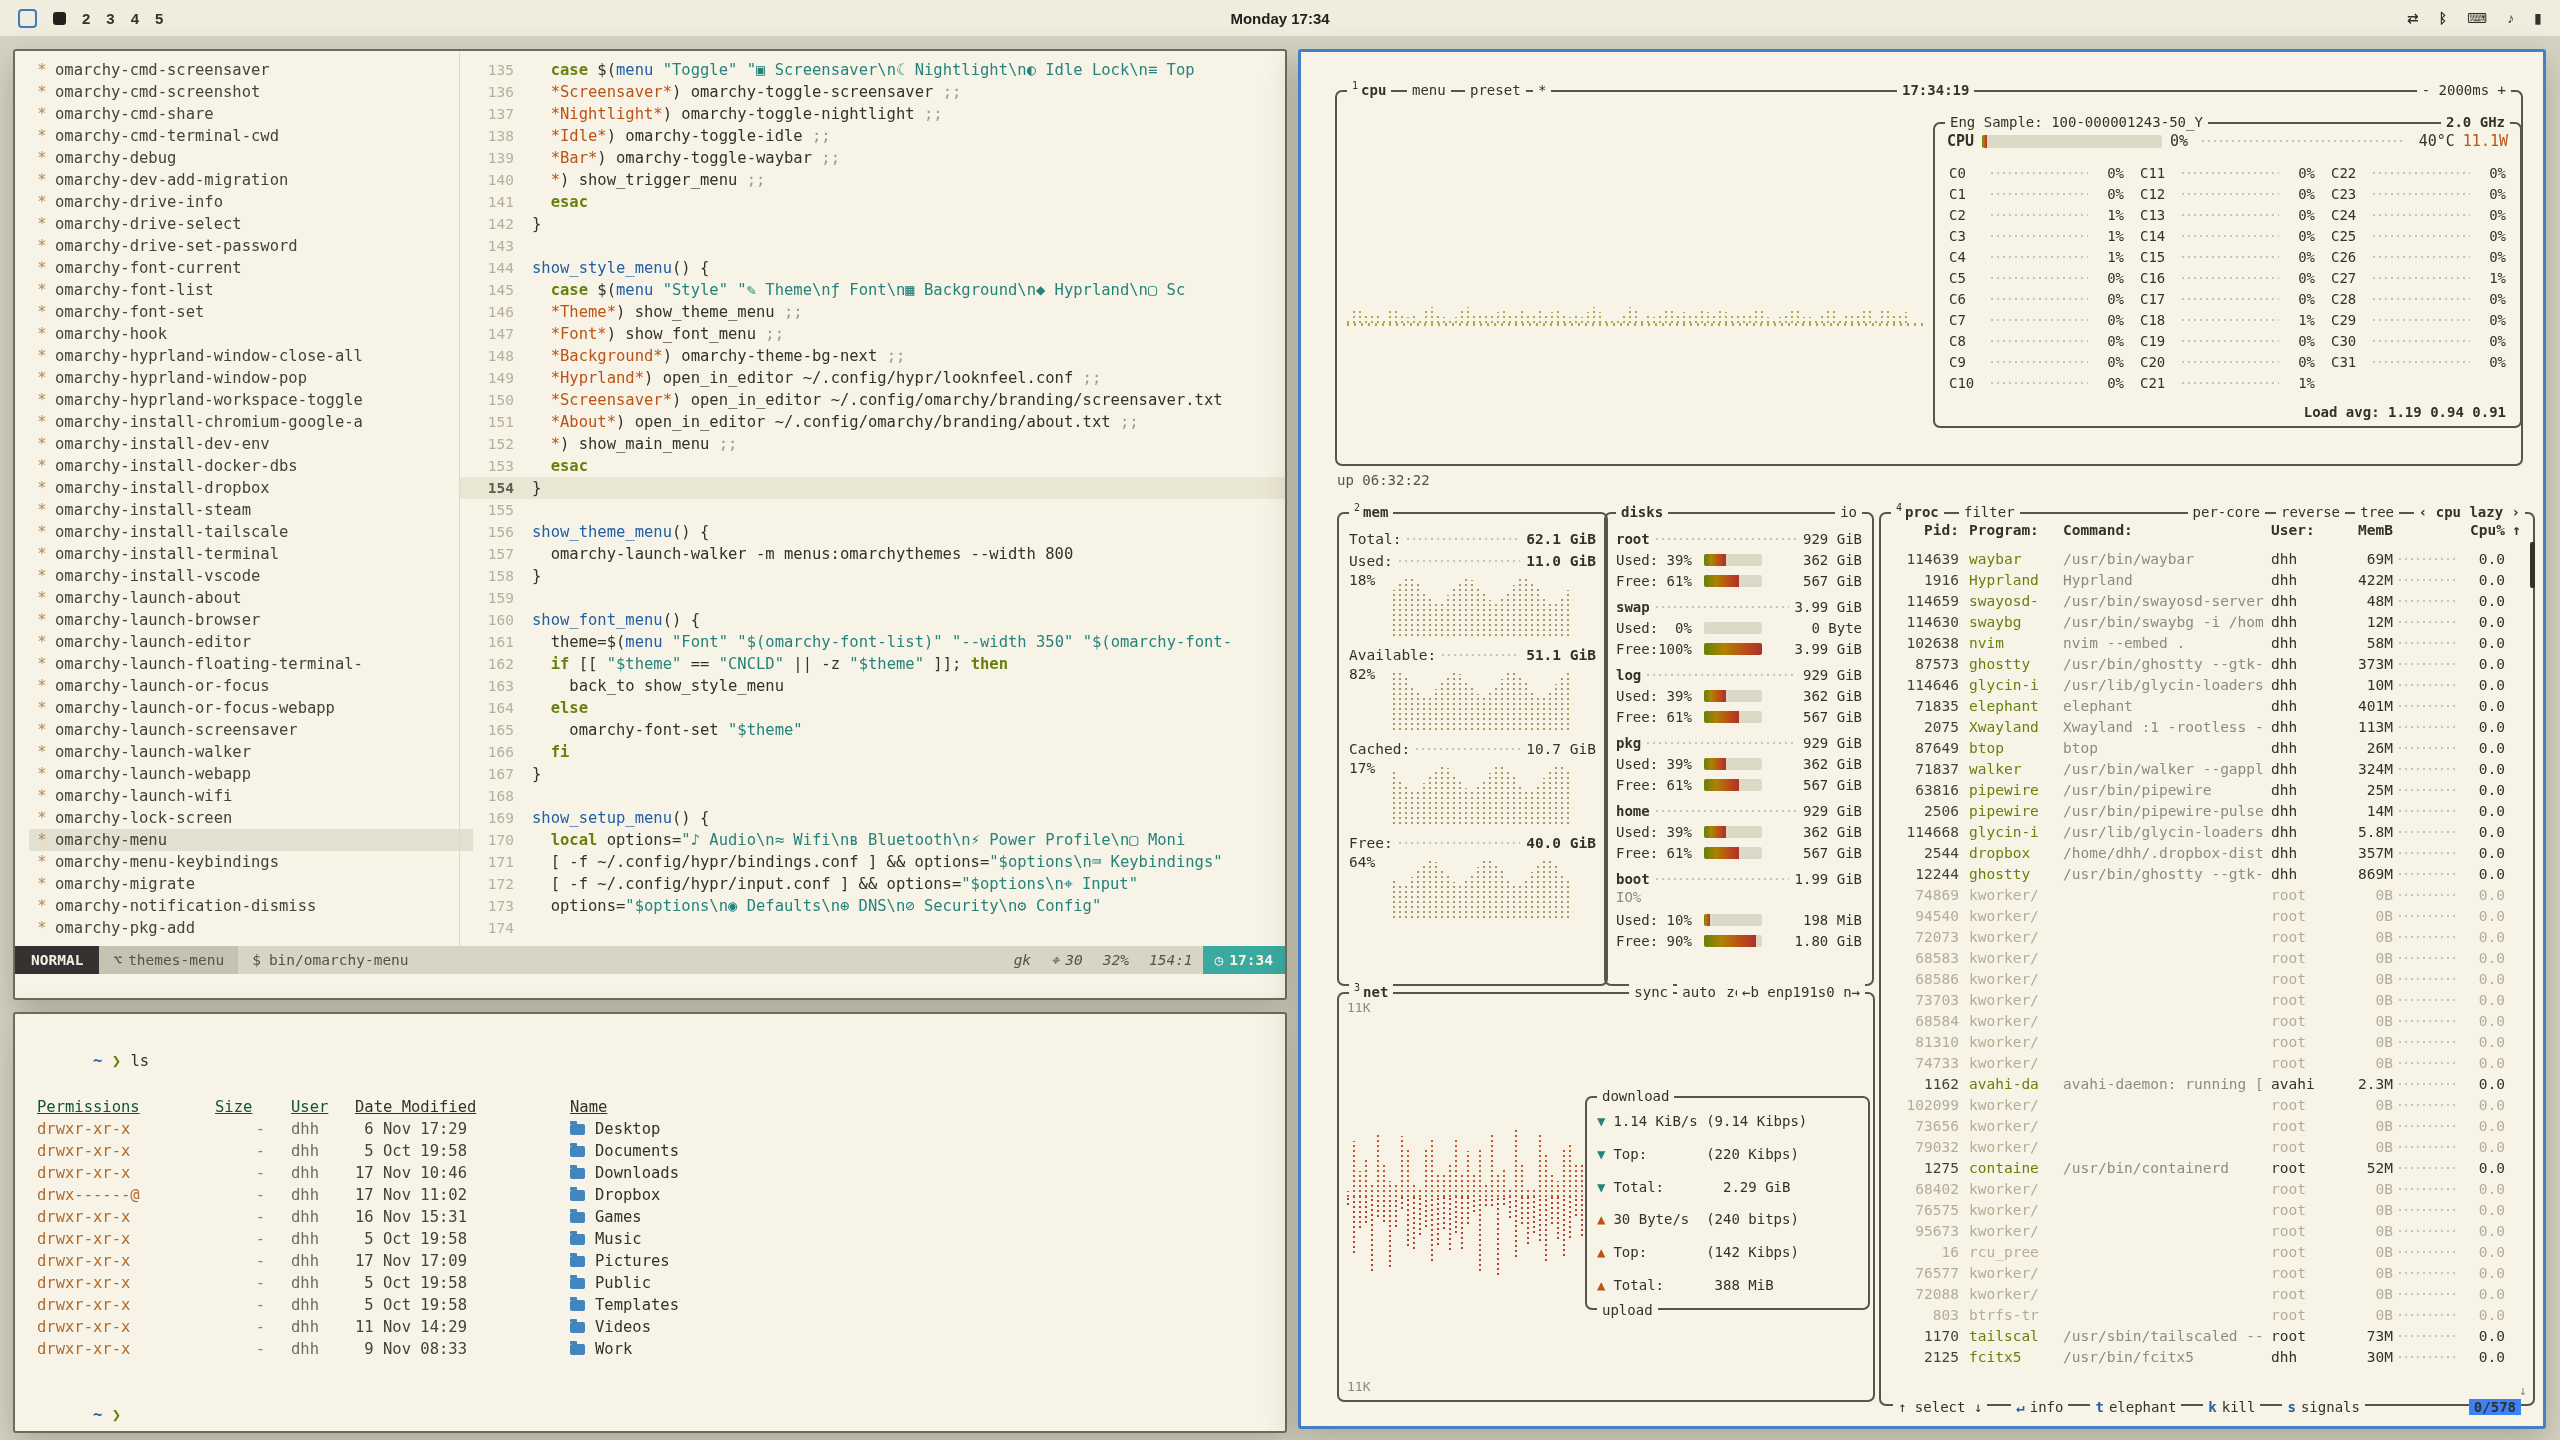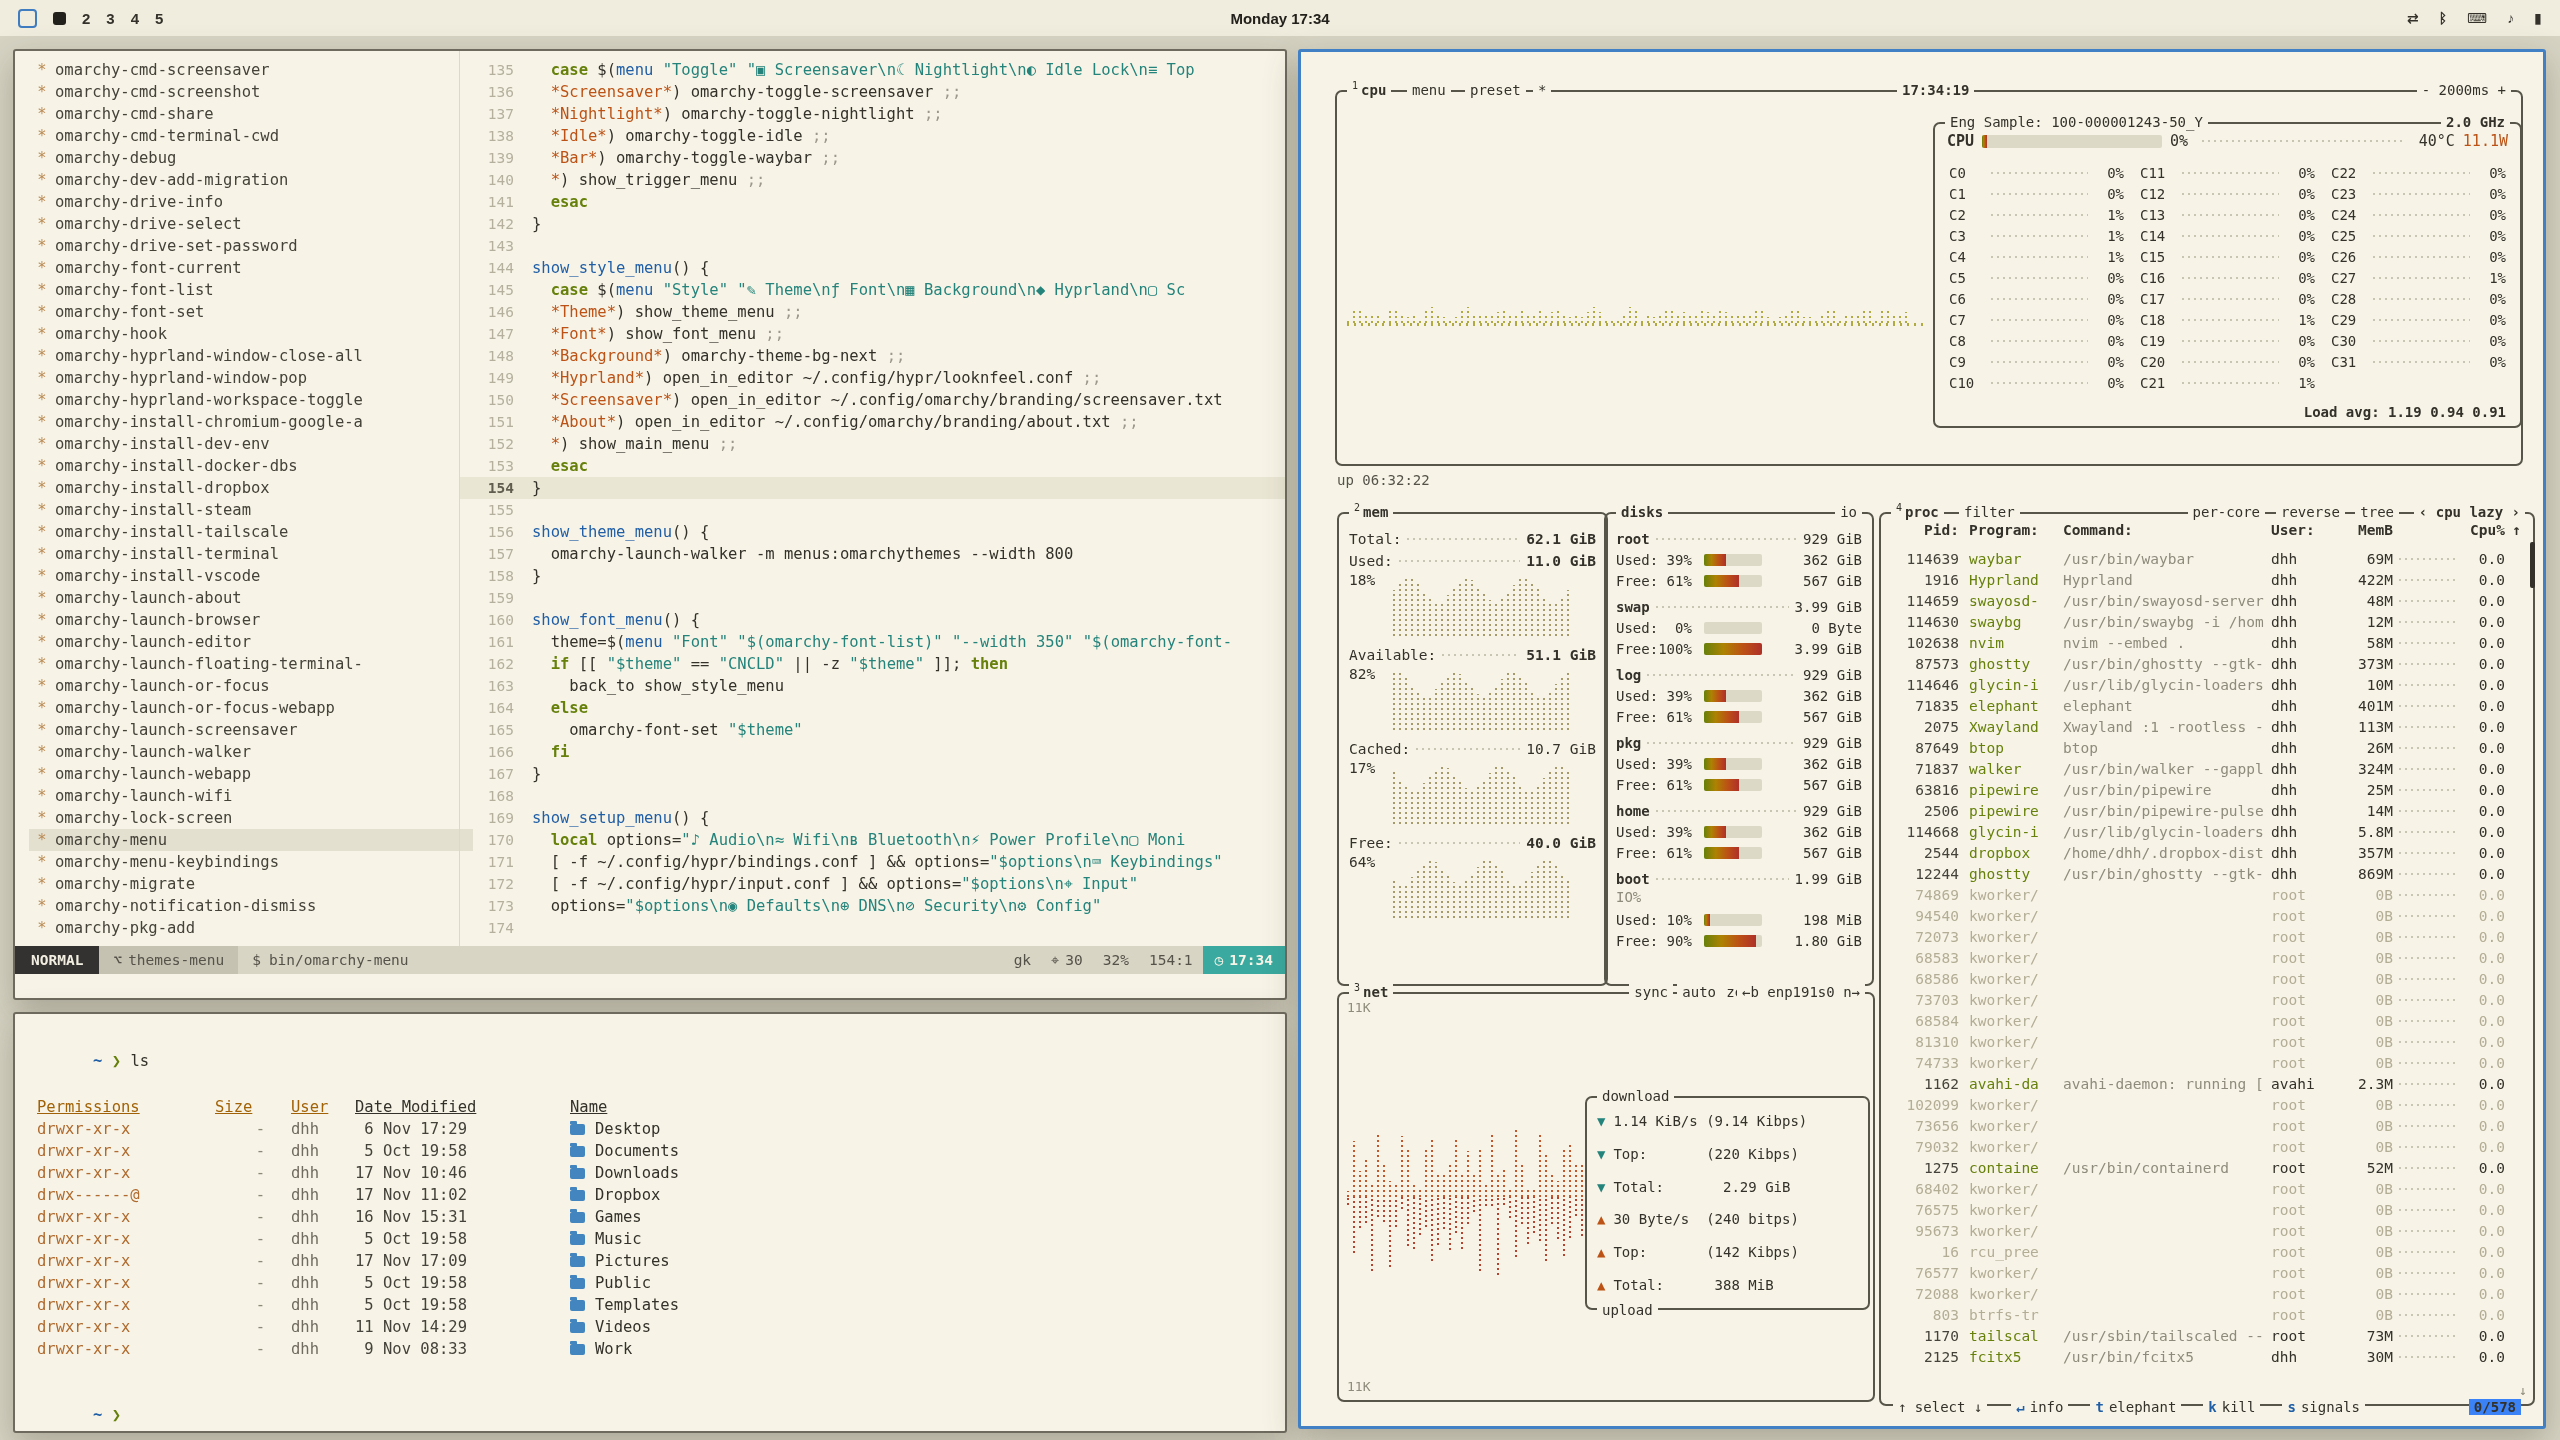--- a/index.html
+++ b/index.html
@@ -37,36 +37,36 @@
   .ln{flex:0 0 54px;text-align:right;padding-right:18px;color:#b5b09d;font-size:14.5px;}
   .cur .ln{color:#615d4e;font-weight:bold;}
   .code-text{white-space:pre;}
   .tok-p{color:#33312a}.tok-k{color:#66800B;font-weight:600}.tok-s{color:#24837B}
   .tok-o{color:#BC5215}.tok-f{color:#205EA6}.tok-d{color:#9c978a}
   #statusbar{position:absolute;left:0;right:0;bottom:24px;height:28px;background:#d9d5c5;display:flex;align-items:center;font-size:14.5px;color:#55524a;}
   .sb-mode{background:#343230;color:#f2efe2;font-weight:bold;padding:0 16px;height:100%;display:flex;align-items:center;}
   .sb-branch{background:#c6c2b2;padding:0 14px;height:100%;display:flex;align-items:center;gap:6px;}
   .sb-path{padding:0 14px;display:flex;gap:8px;}
   .sb-fill{flex:1;}
-  .sb-macro,.sb-loc,.sb-scroll,.sb-pos{padding:0 10px;display:flex;gap:6px;}
+  .sb-macro,.sb-loc,.sb-scroll,.sb-pos{padding:0 10px;display:flex;gap:6px;font-style:italic;}
   .sb-time{background:#3AA99F;color:#f8f5e8;font-weight:bold;height:100%;display:flex;align-items:center;padding:0 12px;gap:6px;}
   
   #term-body{position:absolute;inset:14px 22px;font-size:15.5px;line-height:22px;}
   .t-line{white-space:pre;margin-bottom:2px;}
   .t-dir{color:#205EA6;font-weight:bold;}
   .t-arrow{color:#66800B;font-weight:bold;}
   .t-cmd{color:#33312a;}
   .ls-row,.ls-head{display:flex;height:22px;line-height:22px;white-space:pre;}
   .ls-head span{text-decoration:underline;color:#33312a;}
   .c-perm{flex:0 0 178px;color:#b06a2e;}
   .c-size{flex:0 0 50px;text-align:right;color:#8b8779;}
   .c-user{flex:0 0 90px;padding-left:26px;color:#6f6b5e;box-sizing:border-box;}
   .c-date{flex:0 0 215px;color:#44423a;}
   .c-name{flex:1;display:flex;align-items:center;color:#33312a;}
-  .ls-head .c-perm,.ls-head .c-size,.ls-head .c-user{color:#a16207;}
+  .ls-head .c-perm,.ls-head .c-size,.ls-head .c-user{color:#14532d;}
   .ls-head .c-size{text-align:left;}
   .fold{display:inline-block;width:15px;height:11px;background:#4385BE;border-radius:2px;position:relative;margin-right:10px;flex:none;}
   .fold::before{content:"";position:absolute;top:-3px;left:0;width:7px;height:3px;background:#4385BE;border-radius:1px 1px 0 0;}
   .t-last{margin-top:22px;}
   
   #btop-body{position:absolute;inset:0;font-size:15px;}
   .box{position:absolute;border:2px solid #57544a;border-radius:7px;}
   .bt{position:absolute;top:-11px;background:#f7f4e7;padding:0 5px;font-size:14px;color:#33312a;white-space:nowrap;display:flex;align-items:center;gap:3px;line-height:18px;}
   .bt.bb{top:auto;bottom:-11px;}
   .hot{font-size:10px;vertical-align:super;position:relative;top:-4px;color:#33312a;}

